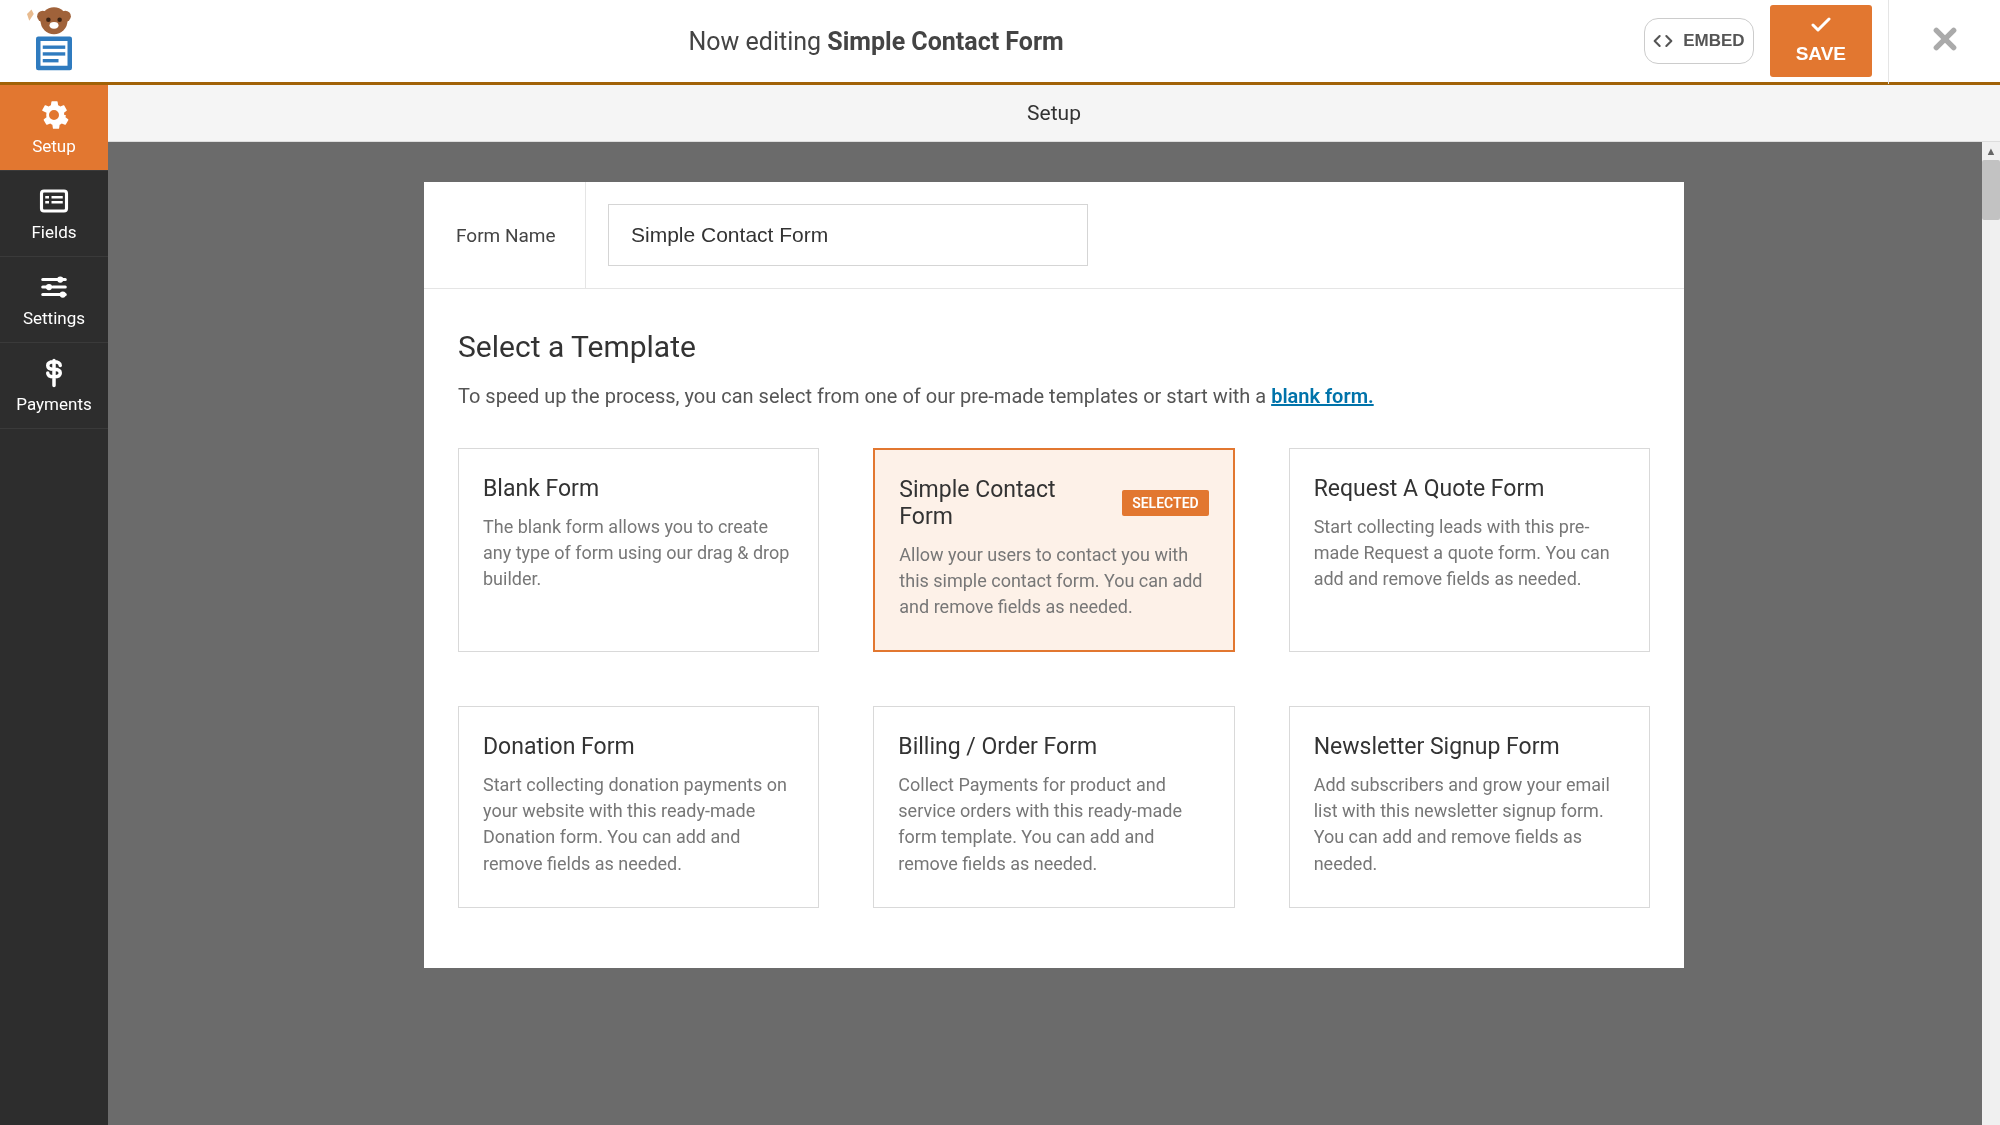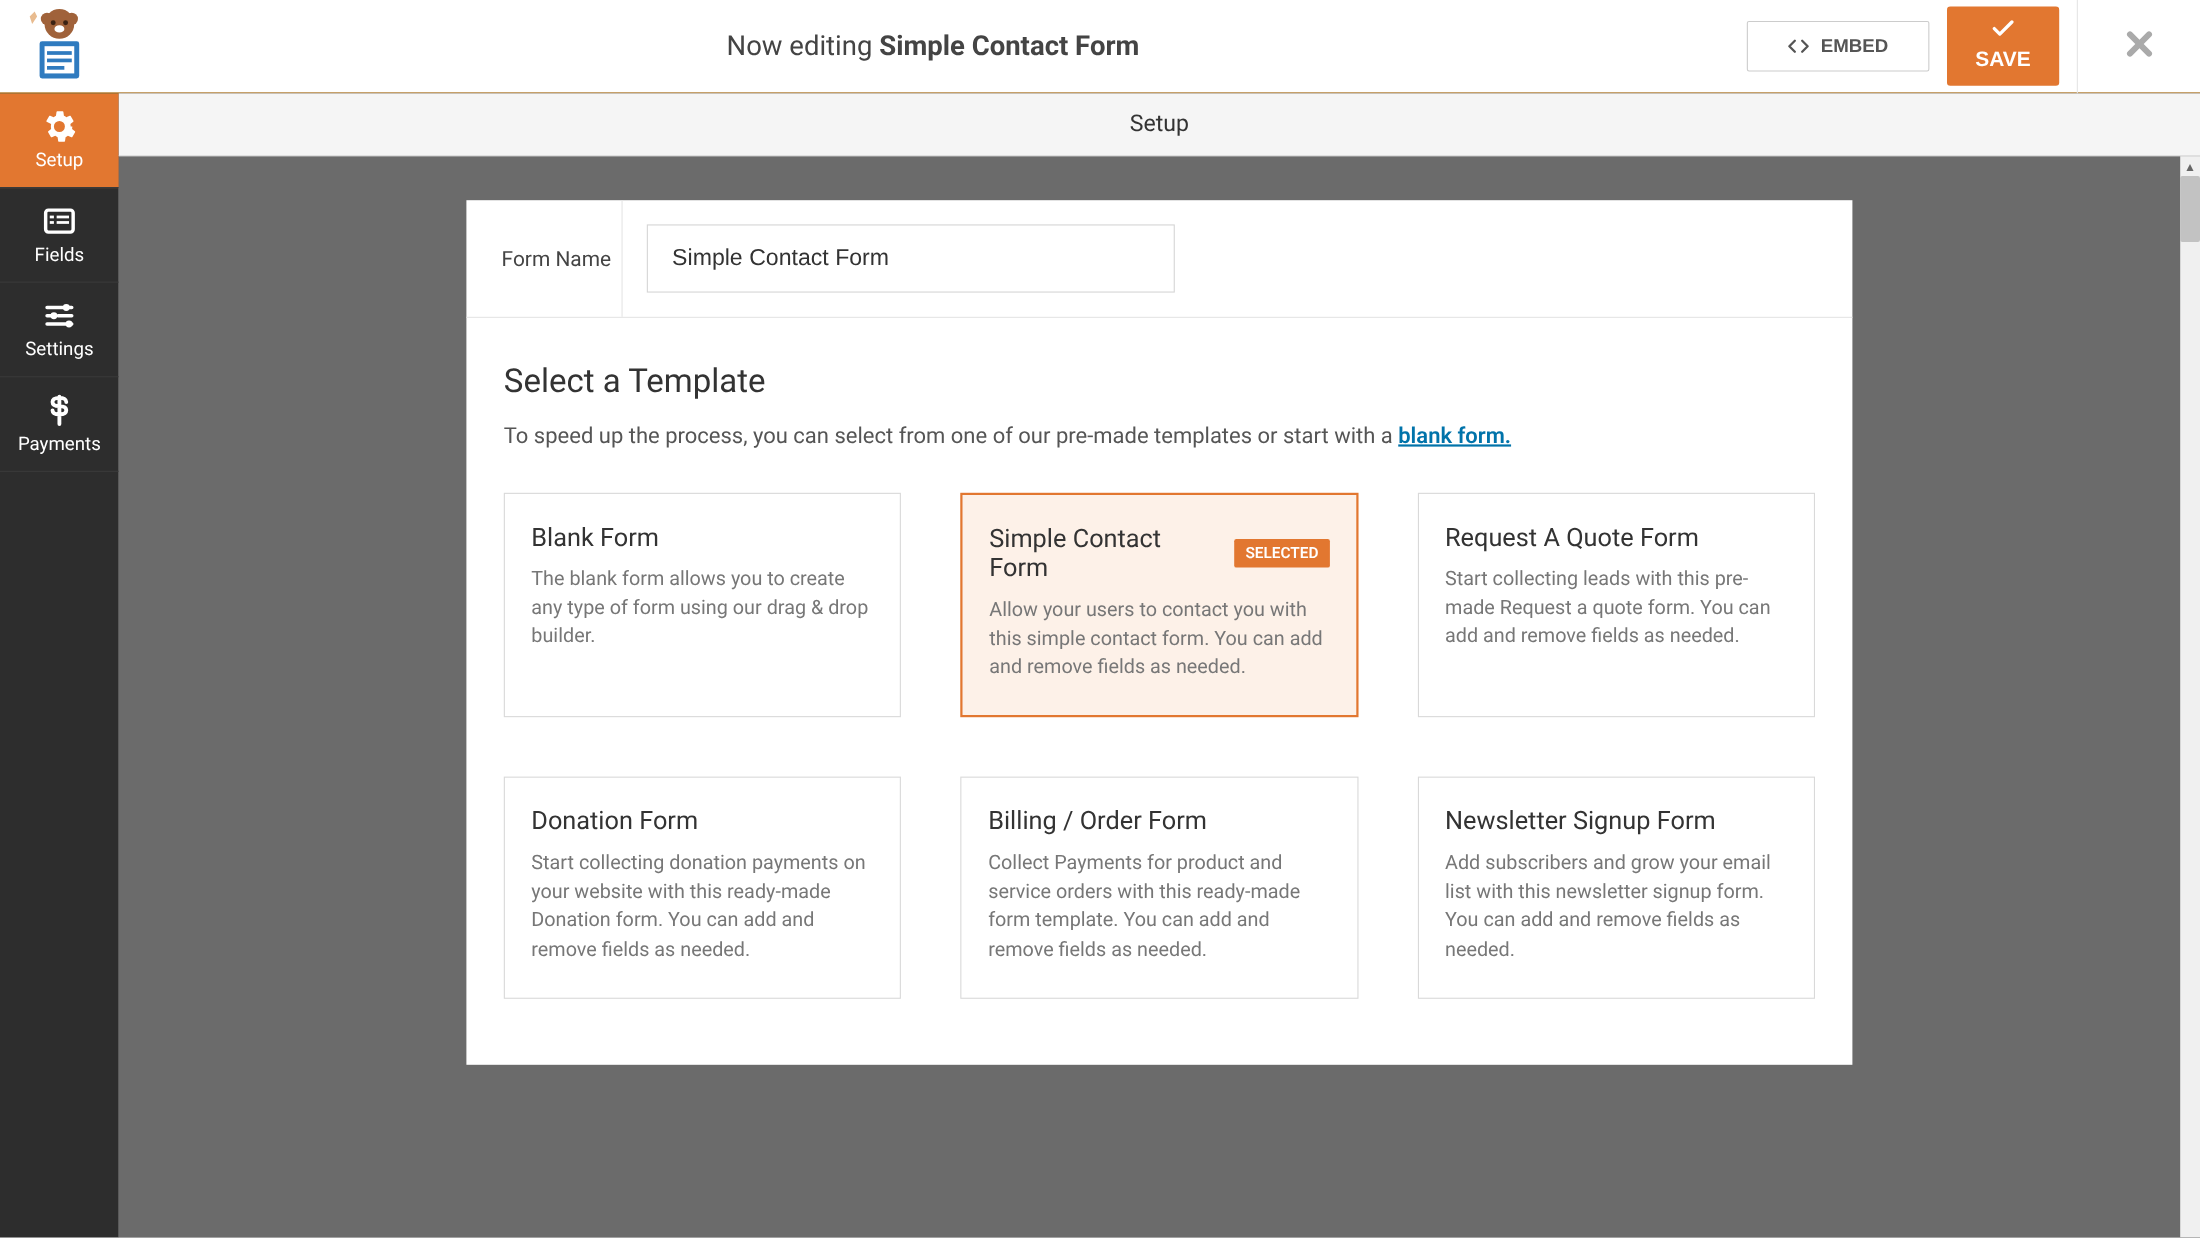--- a/index.html
+++ b/index.html
@@ -1,26 +1,26 @@
 <!DOCTYPE html>
 <html><head>
 <meta charset="utf-8">
 <style>
 * { margin: 0; padding: 0; box-sizing: border-box; }
 body { font-family: -apple-system, BlinkMacSystemFont, "Segoe UI", Roboto, sans-serif; background: #fff; width: 2000px; height: 1125px; overflow: hidden; position: relative; }
 
 
-.top-header { height: 85px; display: flex; align-items: center; border-bottom: 1px solid #a16207; position: relative; }
+.top-header { height: 85px; display: flex; align-items: center; border-bottom: 3px solid #a16207; position: relative; }
 .logo-area { width: 108px; display: flex; align-items: center; justify-content: center; }
 .logo-area svg { width: 72px; height: 72px; }
 .header-title { flex: 1; text-align: center; font-size: 25px; color: #444; }
 .header-title .prefix { font-weight: 400; }
 .header-title .name { font-weight: 700; }
 .header-actions { display: flex; align-items: center; gap: 16px; padding-right: 30px; }
-.btn-embed { border: 1px solid #ccc; background: #fff; color: #555; font-size: 17px; font-weight: 600; padding: 12px 36px; border-radius: 2px; display: flex; align-items: center; gap: 10px; cursor: pointer; }
+.btn-embed { border: 1px solid #ccc; background: #fff; color: #555; font-size: 17px; font-weight: 600; padding: 12px 8px; border-radius: 14px; display: flex; align-items: center; gap: 10px; cursor: pointer; }
 .btn-save { border: none; background: #e27730; color: #fff; font-size: 19px; font-weight: 700; padding: 12px 26px; border-radius: 3px; display: flex; align-items: center; gap: 10px; cursor: pointer; flex-direction: column; }
 .close-x { width: 50px; text-align: center; color: #aaa; cursor: pointer; }
 .header-divider { width: 1px; height: 85px; background: #e5e5e5; margin-right: 15px; }
 
 
 .main-wrap { display: flex; height: calc(100% - 85px); }
 
 
 .sidebar { width: 108px; background: #2d2d2d; display: flex; flex-direction: column; }
 .sidebar-item { height: 86px; display: flex; flex-direction: column; align-items: center; justify-content: center; color: #fff; cursor: pointer; border-bottom: 1px solid #3a3a3a; gap: 6px; }
@@ -29,21 +29,21 @@
 .sidebar-item svg { width: 30px; height: 30px; fill: #fff; }
 
 
 .content-area { flex: 1; background: #6b6b6b; display: flex; flex-direction: column; position: relative; }
 .subheader { height: 57px; background: #f5f5f5; border-bottom: 1px solid #ddd; display: flex; align-items: center; justify-content: center; font-size: 21px; color: #333; }
 .scroll-region { flex: 1; overflow-y: auto; padding: 40px; }
 .white-panel { background: #fff; margin: 0 auto; max-width: 1260px; }
 
 
 .form-name-row { display: flex; border-bottom: 1px solid #e5e5e5; }
-.form-name-label-cell { width: 142px; border-right: 1px solid #e5e5e5; display: flex; align-items: center; padding: 40px 0 40px 32px; font-size: 19px; color: #444; }
+.form-name-label-cell { width: 162px; border-right: 1px solid #e5e5e5; display: flex; align-items: center; padding: 40px 0 40px 32px; font-size: 19px; color: #444; }
 .form-name-input-cell { flex: 1; padding: 22px; }
 .form-name-input { width: 480px; padding: 18px 22px; font-size: 21px; border: 1px solid #d5d5d5; color: #333; }
 
 
 .template-section { padding: 40px 34px 60px; }
 .template-heading { font-size: 30px; color: #333; font-weight: 400; margin-bottom: 20px; }
 .template-desc { font-size: 20px; color: #555; margin-bottom: 40px; }
 .template-desc a { color: #0073aa; font-weight: 600; }
 .template-grid { display: grid; grid-template-columns: repeat(3, 1fr); gap: 54px; }
 .template-card { border: 1px solid #d9d9d9; padding: 26px 24px 30px; cursor: pointer; }

